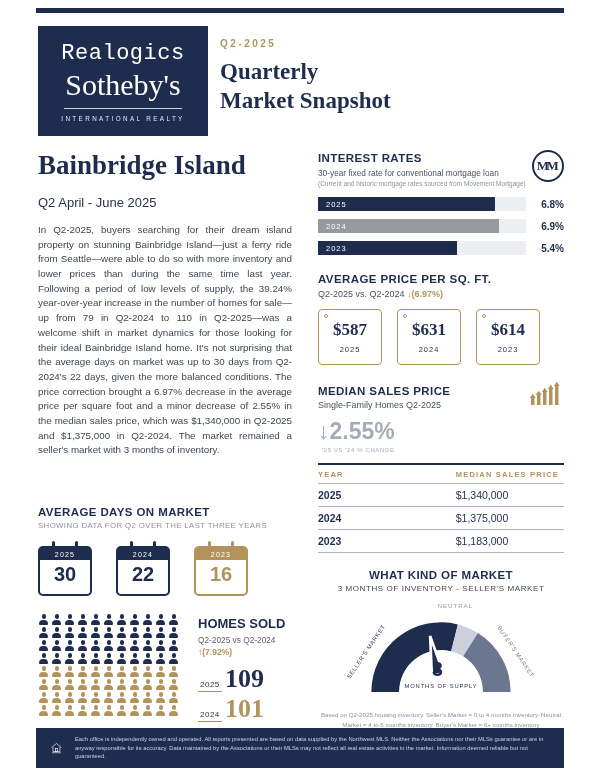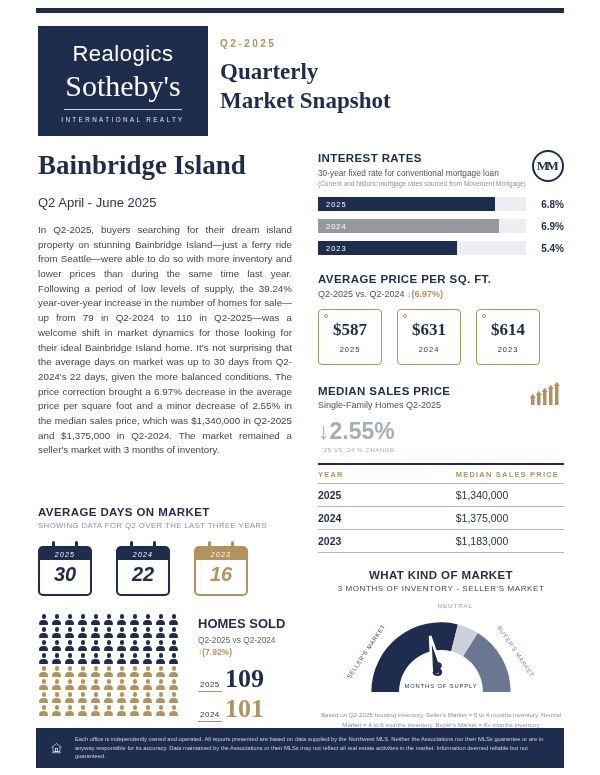--- a/index.html
+++ b/index.html
@@ -6,39 +6,39 @@
   html,body { background:#fff; }
   body {
     width:600px; height:775px; position:relative; overflow:hidden;
     font-family:"Liberation Sans", sans-serif; color:#1e2c4e;
   }
 
   .top-strip { position:absolute; top:8px; left:36px; right:36px; height:5px; background:#1e2c4e; }
 
   
   .logo-box { position:absolute; left:38px; top:26px; width:170px; height:110px; background:#1e2c4e; color:#fff; text-align:center; padding-top:15px; }
-  .logo-brand { font-family:Liberation Sans, sans-serif; font-size:22px; letter-spacing:.5px; }
+  .logo-brand { font-family:Liberation Mono, monospace; font-size:22px; letter-spacing:.5px; }
   .logo-name  { font-family:"Liberation Serif", serif; font-size:30px; margin-top:2px; }
   .logo-rule  { width:118px; height:1px; background:#cfd3de; margin:6px auto 0; }
   .logo-tagline { font-size:6.3px; letter-spacing:2.4px; margin-top:6px; color:#e3e7f0; }
 
   .header-text { position:absolute; left:220px; top:38px; }
   .quarter-label { color:#b3935c; font-size:10px; font-weight:bold; letter-spacing:2.5px; }
   .main-title { font-family:"Liberation Serif", serif; font-size:23px; color:#1e2c4e; line-height:1.28; margin-top:8px; font-weight:600; }
 
   
   .left-col { position:absolute; left:38px; top:150px; width:254px; }
   .page-title { font-family:"Liberation Serif", serif; font-size:27px; font-weight:600; color:#1e2c4e; }
   .period { font-size:13px; margin-top:14px; color:#2a3450; }
   .body-text { margin-top:13px; font-size:9.8px; line-height:1.5; color:#3f4551; text-align:justify; max-height:272px; overflow:hidden; }
 
   .days-section { position:absolute; left:38px; top:506px; width:254px; }
   .sec-heading { font-size:11.5px; font-weight:bold; color:#1e2c4e; letter-spacing:.4px; }
   .sec-sub { font-size:7.8px; color:#8b919d; letter-spacing:.4px; margin-top:3px; }
-  .calendars { display:flex; gap:24px; margin-top:16px;font-style:italic; }
+  .calendars { display:flex; gap:24px; margin-top:16px; }
   .calendar { position:relative; width:54px; height:50px; border:2px solid #1e2c4e; border-radius:5px; text-align:center; background:#fff; }
   .calendar .ring { position:absolute; top:-7px; width:3px; height:9px; border-radius:2px; background:#1e2c4e; }
   .ring-l { left:12px; } .ring-r { right:12px; }
   .cal-year { background:#1e2c4e; color:#fff; font-size:7px; letter-spacing:1.2px; padding:3px 0 2px; }
   .cal-days { font-size:20px; font-weight:bold; color:#1e2c4e; margin-top:3px; }
   .calendar.gold { border-color:#b3935c; }
   .calendar.gold .ring { background:#b3935c; }
   .calendar.gold .cal-year { background:#b3935c; }
   .calendar.gold .cal-days { color:#b3935c; }
 

